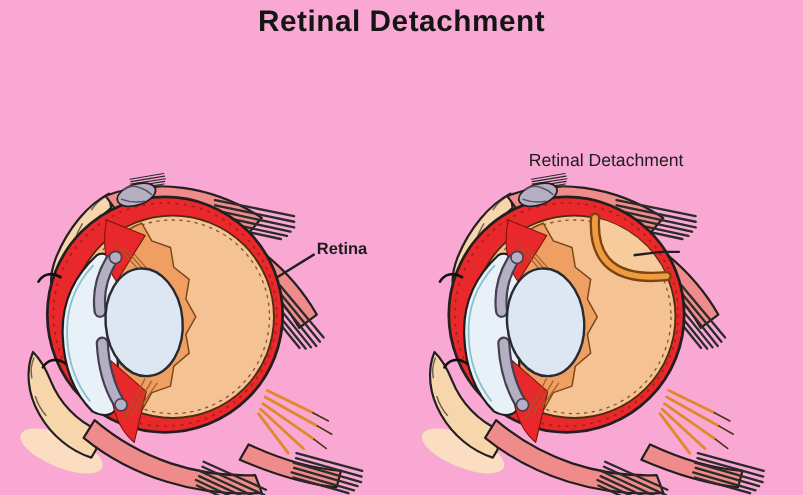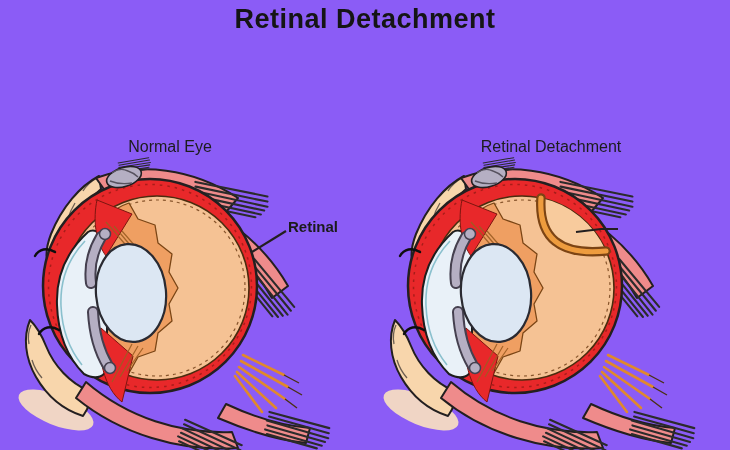--- a/index.html
+++ b/index.html
@@ -1,17 +1,17 @@
 <!DOCTYPE html>
 <html><head>
 <meta charset="utf-8">
 <style>
   html,body{margin:0;padding:0;background:#ffffff;}
   #stage{
-    position:relative;width:730px;height:450px;background:#8b5cf6;overflow:hidden;
+    position:relative;width:730px;height:450px;background:#f9a8d4;overflow:hidden;
     font-family:"Liberation Sans", sans-serif;
   }
   #diagram-svg{position:absolute;left:0;top:0;}
   .title{
     position:absolute;left:0;top:4px;width:730px;text-align:center;
     font-size:27px;font-weight:700;color:#151515;letter-spacing:.5px;
   }
   .panel-label{
     position:absolute;top:138px;width:180px;text-align:center;
     font-size:16px;font-weight:400;color:#1c1c1c;
@@ -102,18 +102,17 @@
       <path d="M176 36 Q172 96 241 89" fill="none" stroke="#7c4414" stroke-width="9.5" stroke-linecap="round"></path>
       <path d="M176 36 Q172 96 241 89" fill="none" stroke="#ee9c3e" stroke-width="5.2" stroke-linecap="round"></path>
     </g>
 
     <path d="M252 252 L286 231" fill="none" stroke="#231f20" stroke-width="2.2"></path>
     <path d="M576 232 L601 229 L618 229" fill="none" stroke="#231f20" stroke-width="2.2"></path>
   </svg>
 
   <div class="title">Retinal Detachment</div>
 
-  <div class="panel-label left">Normal Eye</div>
   <div class="panel-label right">Retinal Detachment</div>
 
-  <div class="annotation retina">Retinal</div>
+  <div class="annotation retina">Retina</div>
 
 </div>
 
 </body></html>

